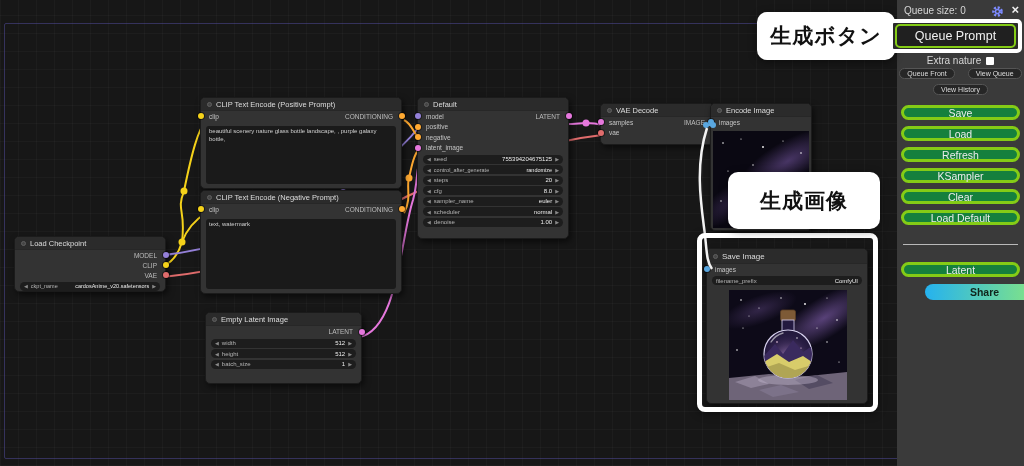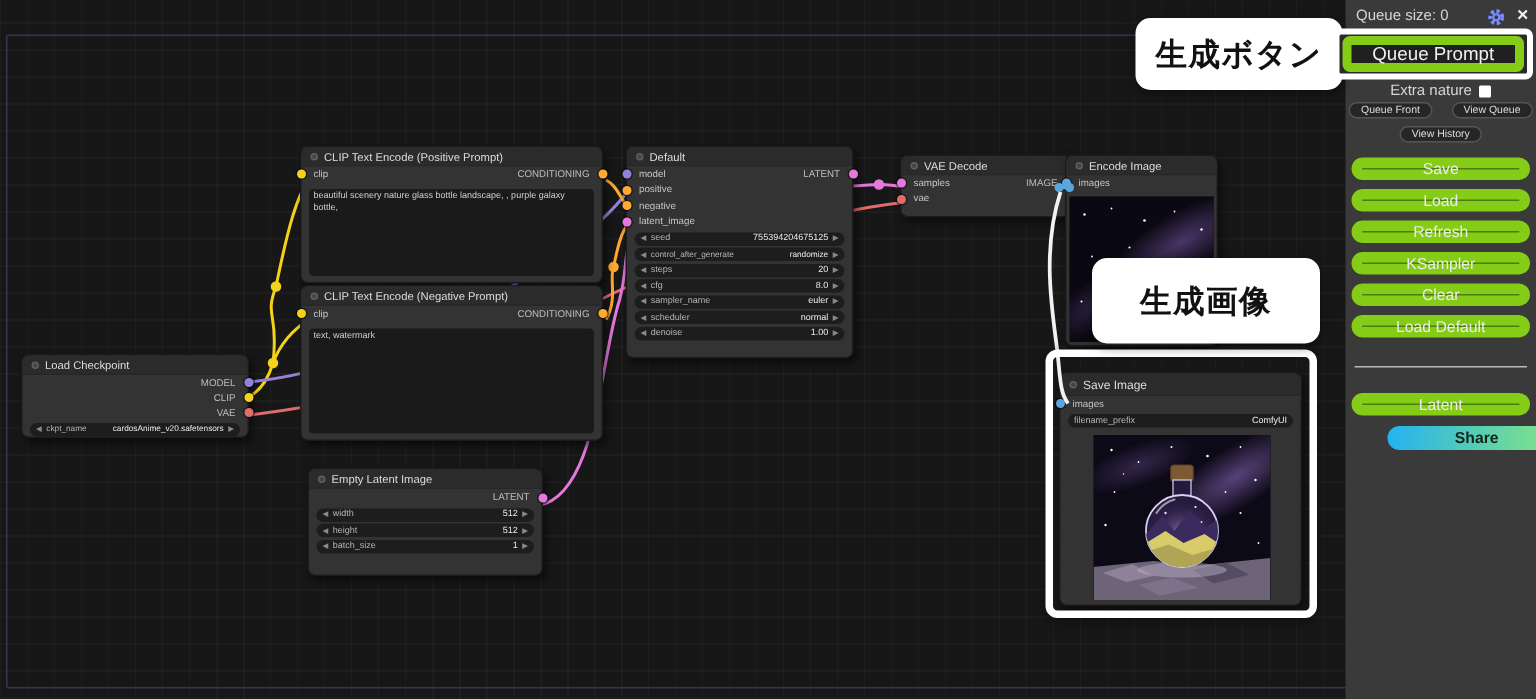--- a/index.html
+++ b/index.html
@@ -68,33 +68,33 @@
     border:4px solid #fff; border-radius:5px; z-index:7; background:#2a2a2a;
     display:flex; align-items:center; justify-content:center;
   }
 
   
   .sidebar { position:absolute; left:897px; top:0; width:127px; height:466px; background:#3a3a3a; z-index:5; }
   .sb-top { position:absolute; left:7px; right:5px; top:5px; display:flex; align-items:flex-start; font-size:10px; color:#d6d6d6; }
   .sb-close { margin-left:7px; color:#f0f0f0; font-weight:bold; font-size:13px; line-height:10px; cursor:pointer; }
   .sb-gear { margin-left:auto; display:flex; }
   .qp-btn {
-    width:121px; height:24px; background:#202020; border:6px solid #84cc16; border-radius:5px;
+    width:121px; height:24px; background:#202020; border:2px solid #84cc16; border-radius:5px;
     color:#f0f0f0; font-size:12.5px; display:flex; align-items:center; justify-content:center;
   }
   .sb-extra { position:absolute; top:55px; left:0; right:0; display:flex; align-items:center; justify-content:center; gap:5px; font-size:10px; color:#d6d6d6; }
   .sb-check { width:8px; height:8px; background:#fff; border-radius:1px; }
   .sb-pills { position:absolute; left:0; right:0; display:flex; justify-content:center; gap:13px; }
   .sb-pill {
     height:11px; padding:0 7px; background:#262626; border:1px solid #555; border-radius:6px;
     color:#ddd; font-size:7px; display:flex; align-items:center; white-space:nowrap;
   }
   .sb-btn {
-    position:absolute; left:4px; width:119px; height:15px; background:#4d7c0f;
-    border:7px solid #84cc16; border-radius:8px; color:#ececec; font-size:10.5px;
+    position:absolute; left:4px; width:119px; height:15px; background:#15803d;
+    border:3px solid #84cc16; border-radius:8px; color:#ececec; font-size:10.5px;
     display:flex; align-items:center; justify-content:center;
   }
   .sb-divider { position:absolute; left:6px; width:115px; top:244px; border-top:1px solid #b9b9b9; }
   .sb-share {
     background:linear-gradient(90deg,#25b2ef,#8ae87c); color:#10251c; border:none; font-weight:bold;margin-left:24px;
   }
 </style>
 </head>
 <body>
 

